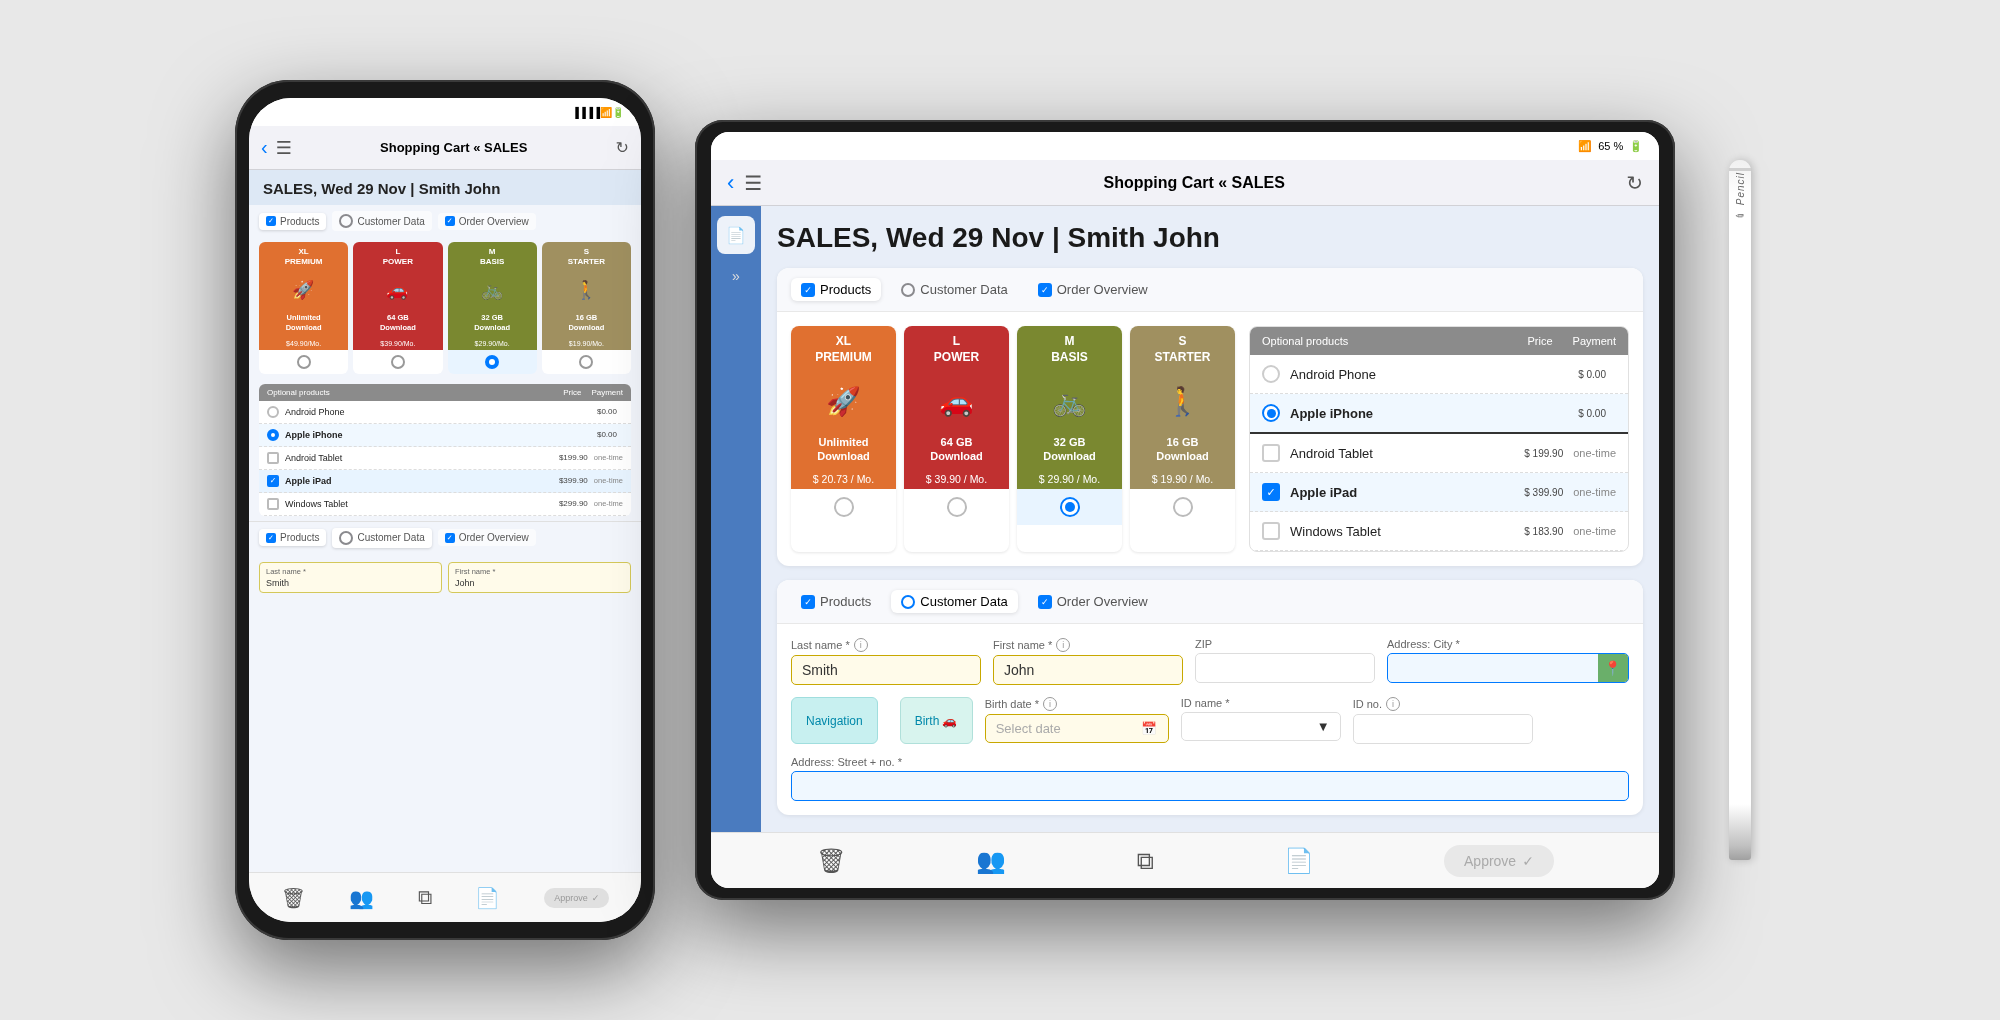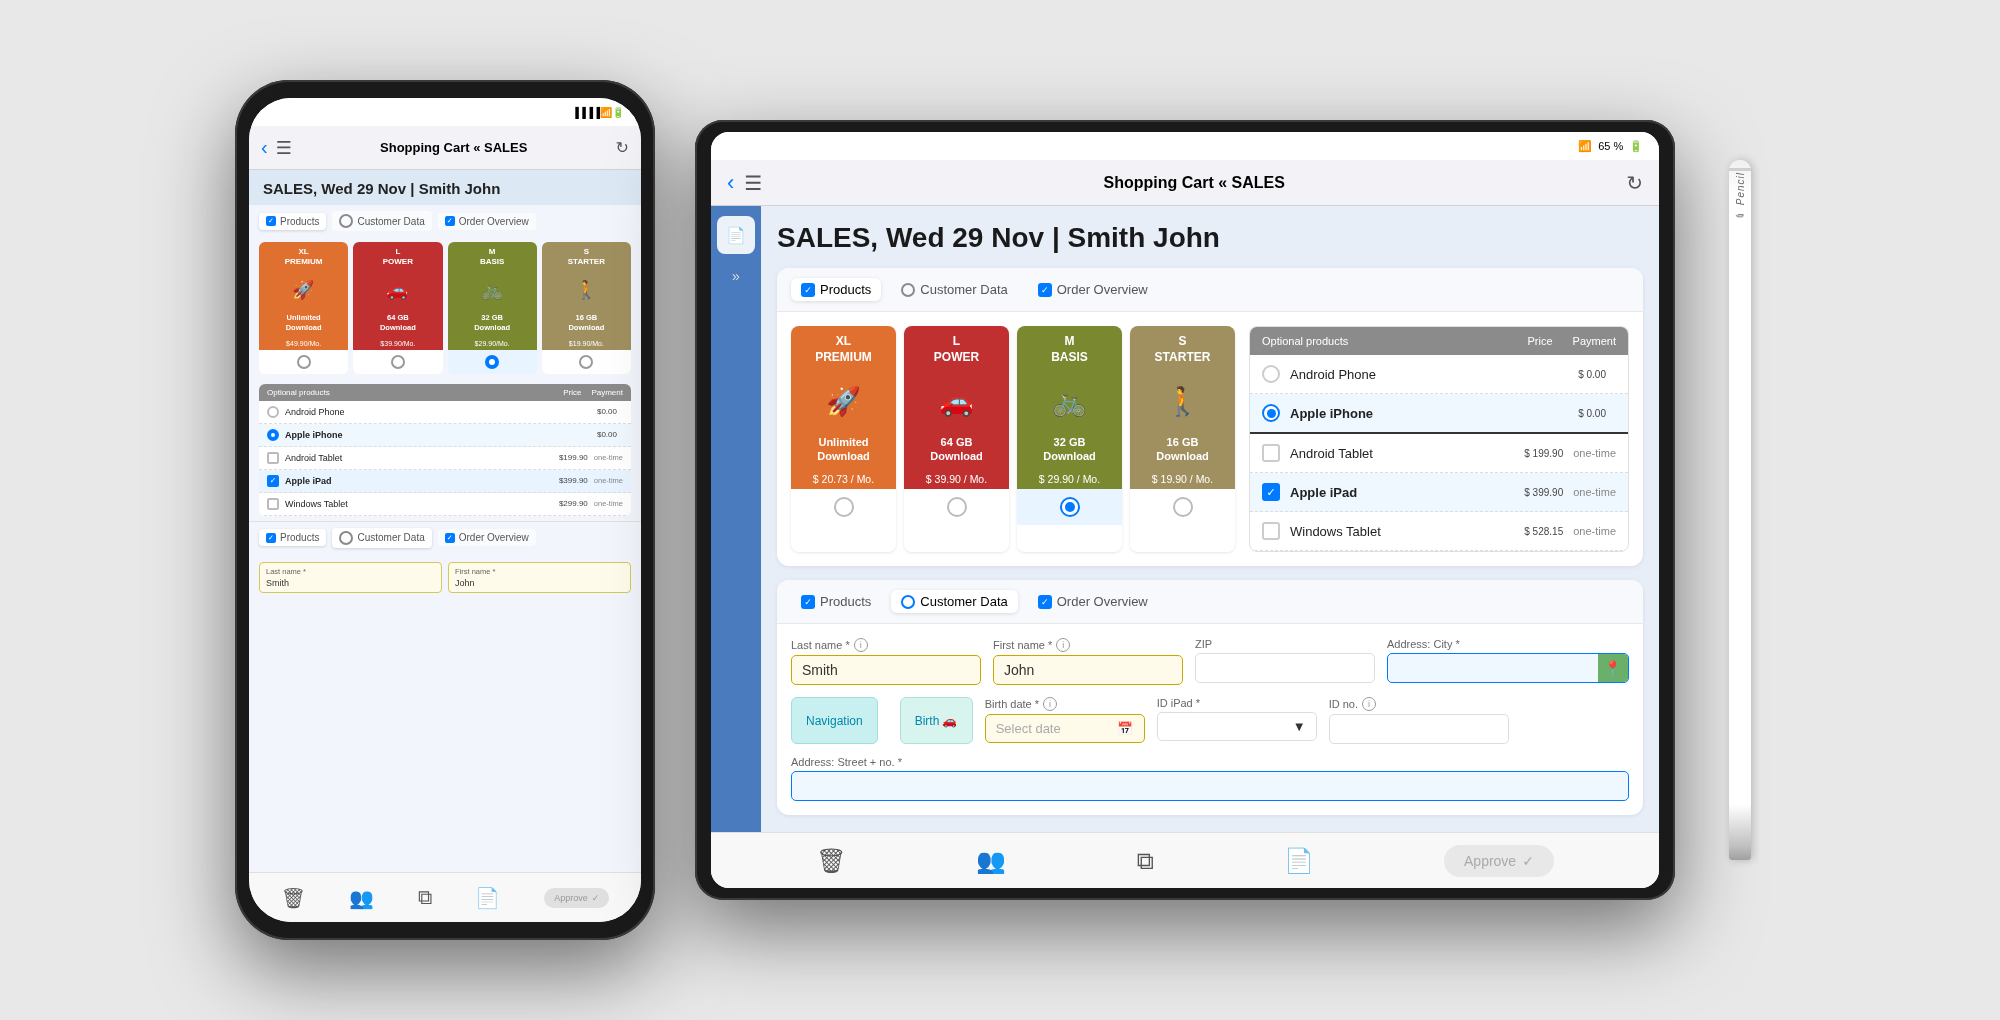--- a/index.html
+++ b/index.html
@@ -501,21 +501,21 @@
     }
     .form-input.blue-border { border-color: #007aff; background: #f0f8ff; }
     .form-input.gray { border-color: #ddd; background: #fff; }
     .form-input-date {
       border: 1.5px solid #c8a800;
       background: #fffbea;
       border-radius: 5px;
       padding: 6px 10px;
       font-size: 13px;
       color: #aaa;
-      width: 160px;
+      width: 184px;
       display: flex; align-items: center; justify-content: space-between; text-align: center;
     }
     .form-select {
       border: 1.5px solid #ddd;
       background: #fff;
       border-radius: 5px;
       padding: 6px 10px;
       font-size: 13px;
       color: #333;
       width: 160px;
@@ -883,21 +883,21 @@
               </div>
               <div class="optional-panel-row checked-row">
                 <div class="opt-cb-lg checked"></div>
                 <span class="opt-name-lg bold">Apple iPad</span>
                 <span class="opt-price-lg">$ 399.90</span>
                 <span class="opt-payment-lg">one-time</span>
               </div>
               <div class="optional-panel-row">
                 <div class="opt-cb-lg"></div>
                 <span class="opt-name-lg">Windows Tablet</span>
-                <span class="opt-price-lg">$ 528.15</span>
+                <span class="opt-price-lg">$ 183.90</span>
                 <span class="opt-payment-lg">one-time</span>
               </div>
             </div>
           </div>
         </div>
 
         <div class="customer-section">
           <div class="section-tabs">
             <div class="section-tab">
               <div class="tab-check"></div>
@@ -957,21 +957,21 @@
                 <span>Birth date *</span>
                 <div class="info-icon">i</div>
               </div>
               <div class="form-input-date">
                 <span>Select date</span>
                 <span>📅</span>
               </div>
             </div>
             <div class="form-group">
               <div class="form-label">
-                <span>ID iPad *</span>
+                <span>ID name *</span>
               </div>
               <div class="form-select">
                 <span></span>
                 <span>▼</span>
               </div>
             </div>
             <div class="form-group">
               <div class="form-label">
                 <span>ID no.</span>
                 <div class="info-icon">i</div>

